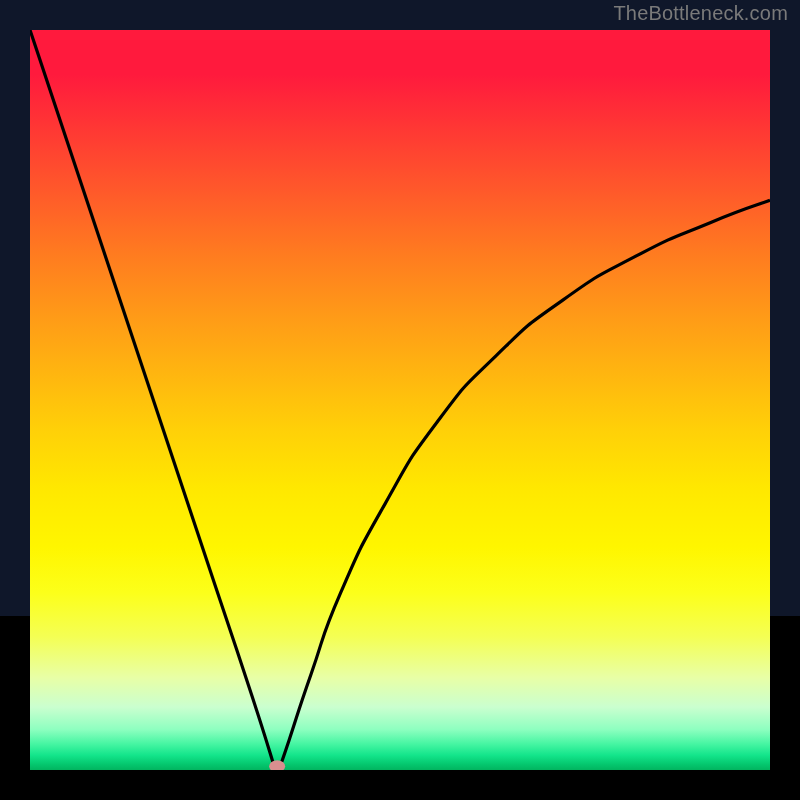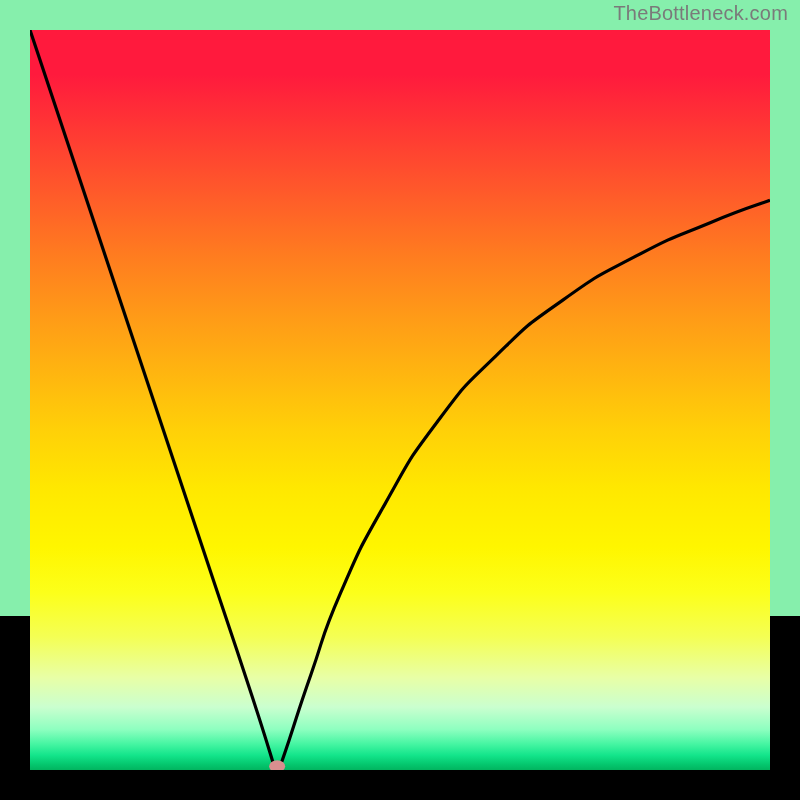--- a/index.html
+++ b/index.html
@@ -8,21 +8,21 @@
     width: 800px;
     height: 800px;
     background: #000;
     overflow: hidden;
     font-family: Arial, Helvetica, sans-serif;
   }
   .outer {
     position: relative;
     width: 800px;
     height: 616px;
-    background: #86efac;
+    background: #0f172a;
   }
   .watermark {
     position: absolute;
     top: 2px;
     right: 12px;
     color: #7a7a7a;
     font-size: 20px;
     font-weight: 500;
     letter-spacing: 0.2px;
     z-index: 10;

